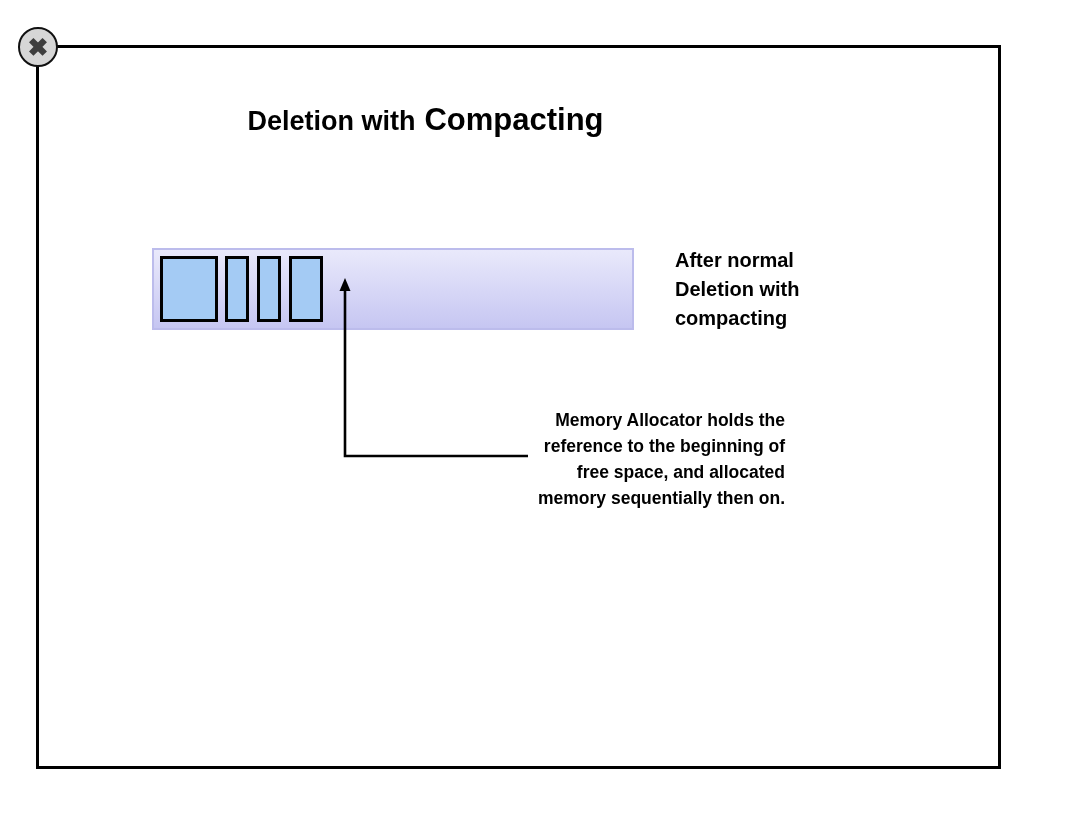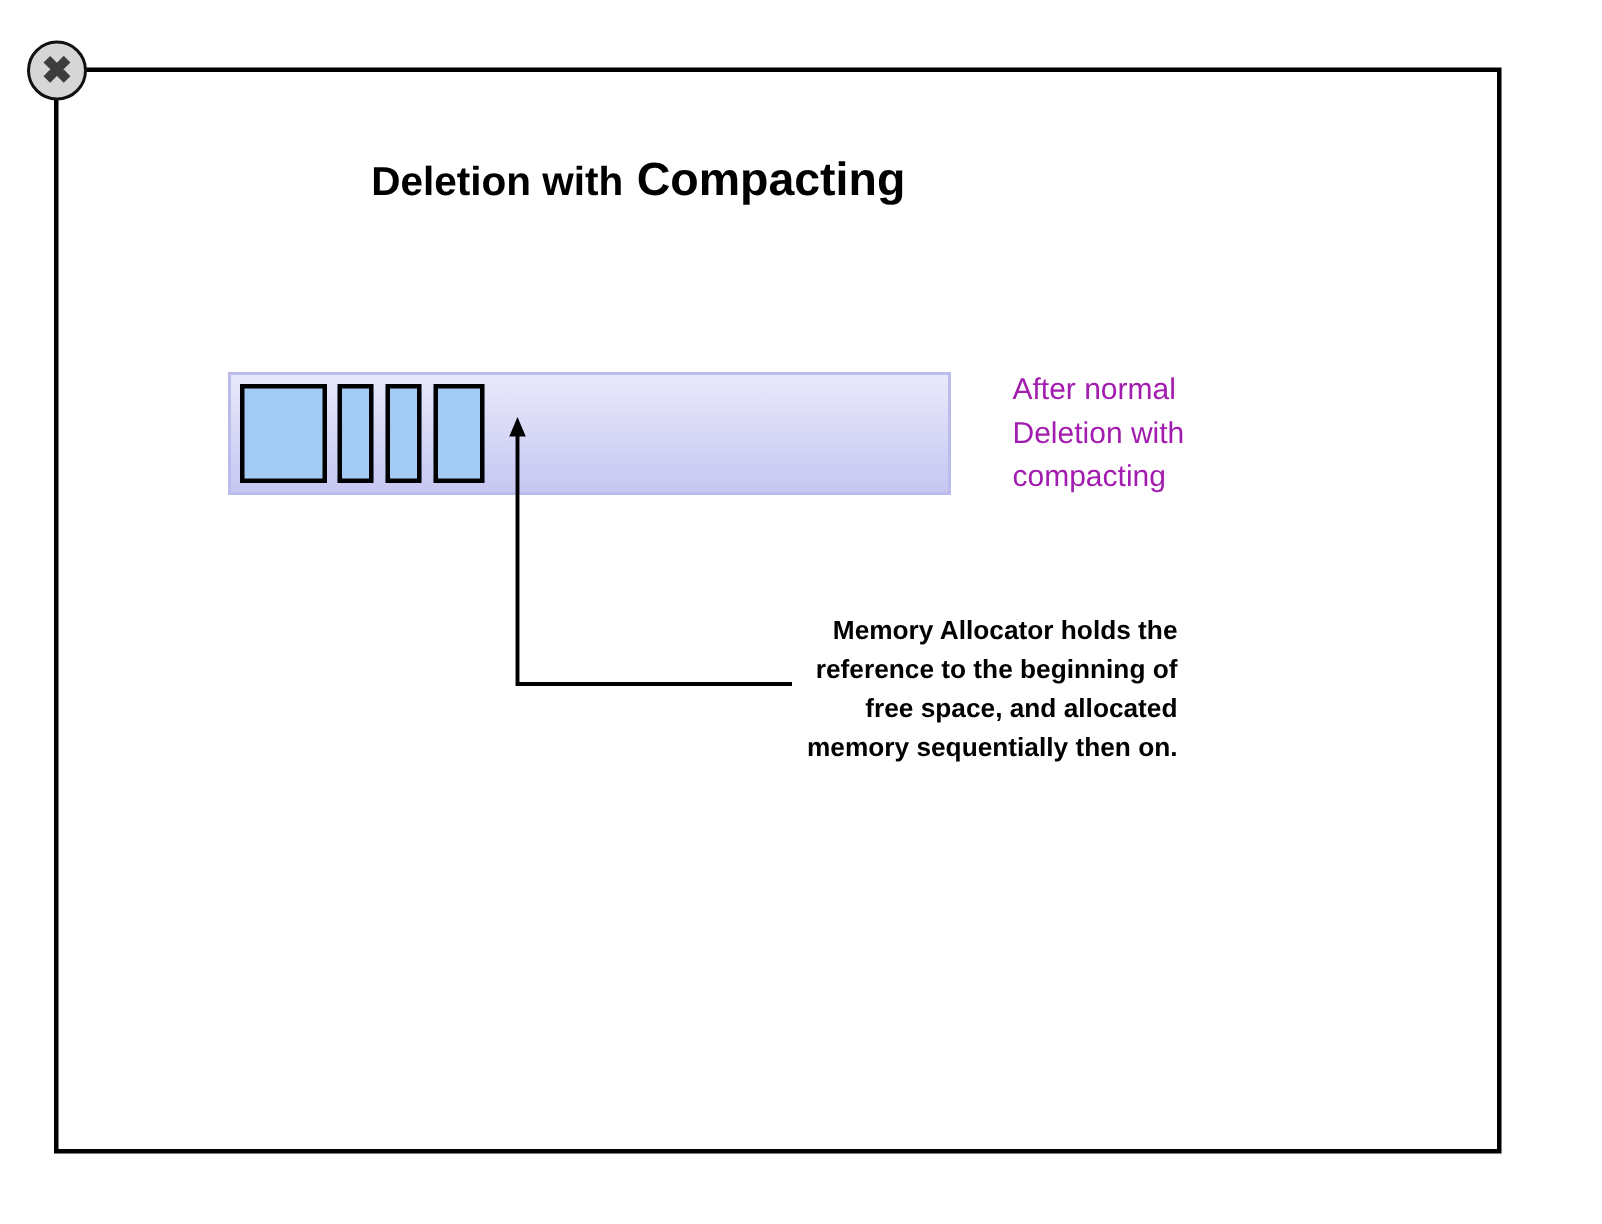--- a/index.html
+++ b/index.html
@@ -86,23 +86,23 @@
     left: 335px;
     top: 274px;
     width: 205px;
     height: 190px;
   }
   .bar-caption {
     position: absolute;
     left: 675px;
     top: 246px;
     font-size: 20px;
-    font-weight: 400;
+    font-weight: 700;
     line-height: 29px;
-    color: #a21caf;
+    color: #000000;
     white-space: pre-line;
   }
   .annotation {
     position: absolute;
     left: 538px;
     top: 407px;
     font-size: 17.5px;
     font-weight: 700;
     line-height: 26px;
     color: #000000;

